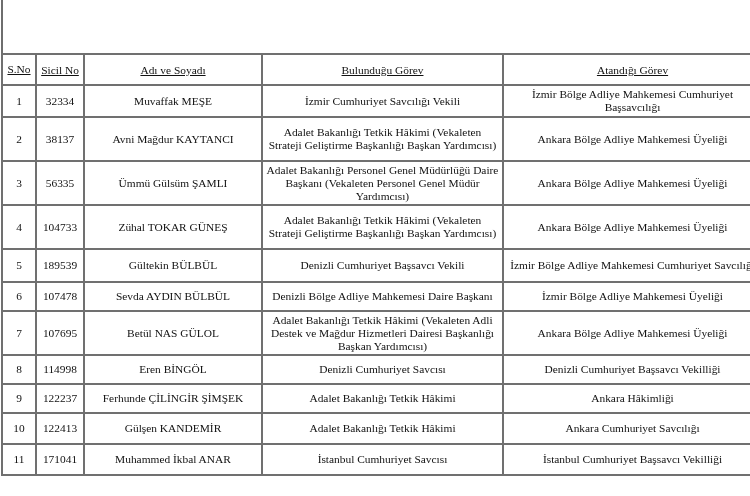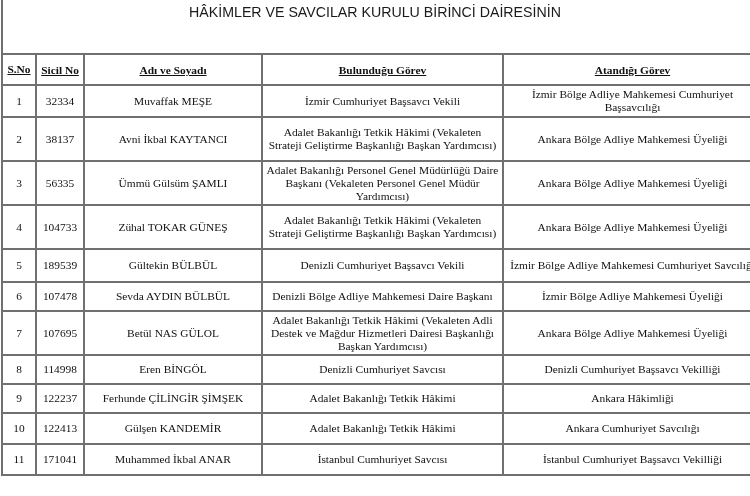--- a/index.html
+++ b/index.html
@@ -54,21 +54,21 @@
     }
     table.decree td, table.decree th {
       border: 2px solid #707070;
       padding: 0 3px;
       vertical-align: middle;
       line-height: 13px;
       text-align: center;
       overflow: hidden;
     }
     table.decree th {
-      font-weight: bold;
+      font-weight: normal;
       text-decoration: underline;
       height: 27px;
       padding-top: 2px;
     }
     table.decree td.c-sno, table.decree th.c-sno {
       text-align: center;
       padding: 0 1px;
     }
     table.decree tr.h-34 td { height: 30px; }
     table.decree tr.h-45 td { height: 42px; }
@@ -82,21 +82,20 @@
     col.w-from { width: 241px; }
     col.w-to { width: 259px; }
   </style>
 </head>
 <body>
 
 <div class="page">
   <div class="left-rule"></div>
 
   <div class="title">
-    <div>HÂKİMLER VE SAVCILAR KURULU BİRİNCİ DAİRESİNİN</div>
   </div>
 
   <table class="decree">
     <colgroup>
       <col class="w-sno">
         <col class="w-sicil">
         <col class="w-name">
         <col class="w-from">
         <col class="w-to">
     </colgroup>
@@ -107,27 +106,27 @@
         <th>Adı ve Soyadı</th>
         <th>Bulunduğu Görev</th>
         <th>Atandığı Görev</th>
       </tr>
     </thead>
     <tbody>
       <tr class="h-34">
         <td class="c-sno">1</td>
         <td>32334</td>
         <td>Muvaffak MEŞE</td>
-        <td>İzmir Cumhuriyet Başsavcı Vekili</td>
+        <td>İzmir Cumhuriyet Savcılığı Vekili</td>
         <td>İzmir Bölge Adliye Mahkemesi Cumhuriyet Başsavcılığı</td>
       </tr>
       <tr class="h-45">
         <td class="c-sno">2</td>
         <td>38137</td>
-        <td>Avni İkbal KAYTANCI</td>
+        <td>Avni Mağdur KAYTANCI</td>
         <td>Adalet Bakanlığı Tetkik Hâkimi (Vekaleten Strateji Geliştirme Başkanlığı Başkan Yardımcısı)</td>
         <td>Ankara Bölge Adliye Mahkemesi Üyeliği</td>
       </tr>
       <tr class="h-46">
         <td class="c-sno">3</td>
         <td>56335</td>
         <td>Ümmü Gülsüm ŞAMLI</td>
         <td>Adalet Bakanlığı Personel Genel Müdürlüğü Daire Başkanı (Vekaleten Personel Genel Müdür Yardımcısı)</td>
         <td>Ankara Bölge Adliye Mahkemesi Üyeliği</td>
       </tr>

